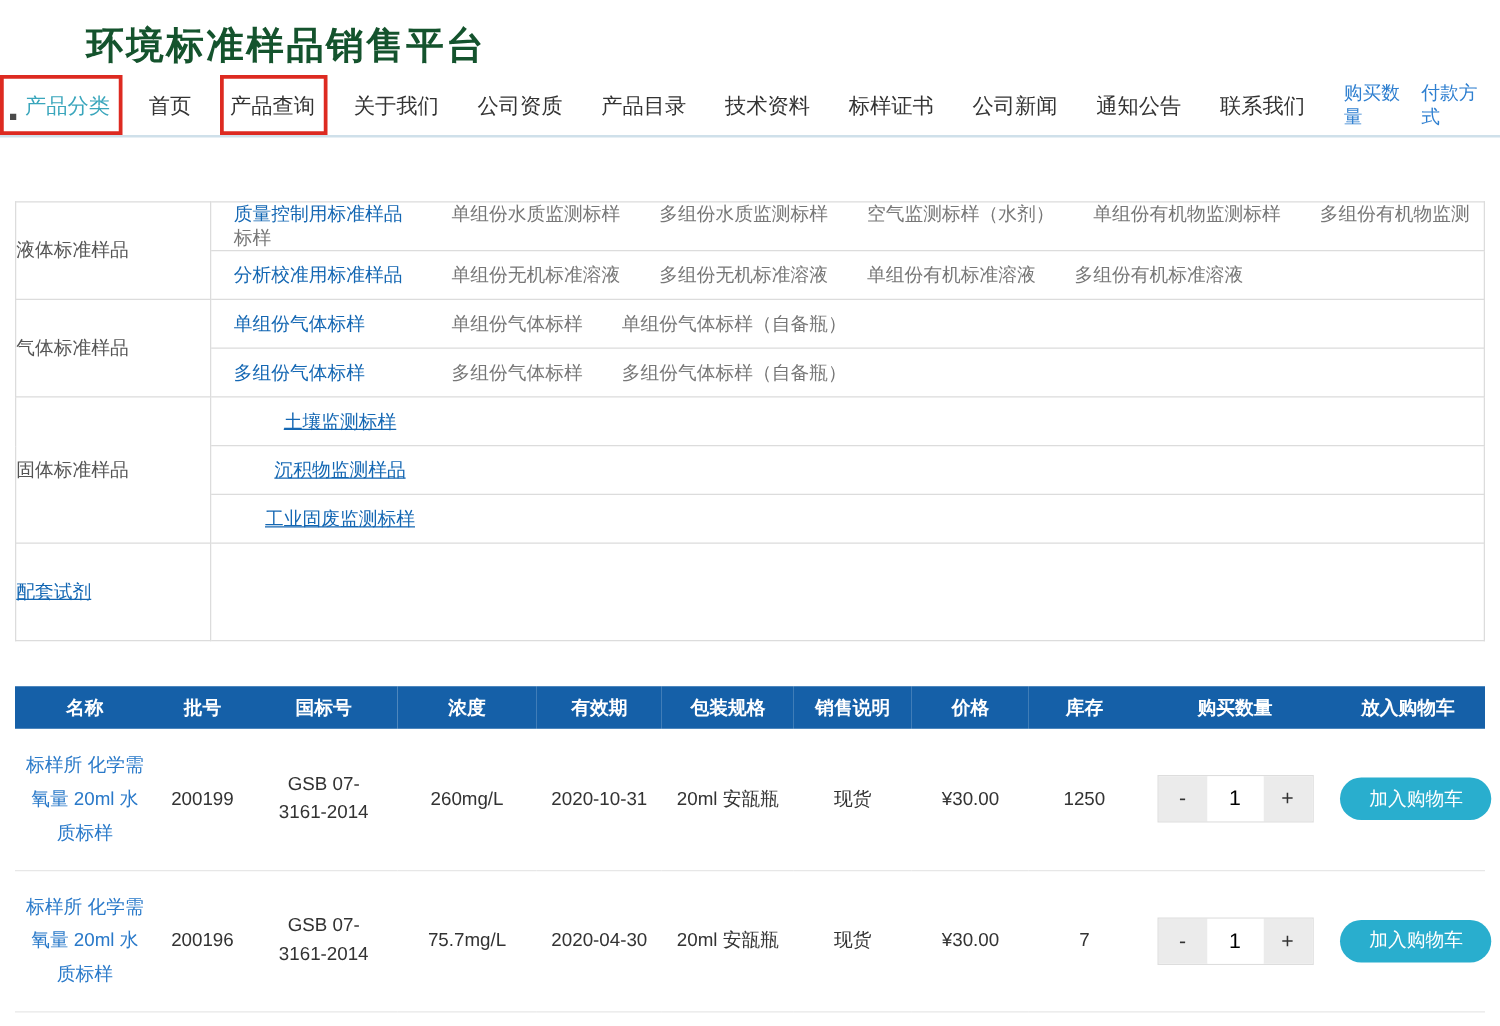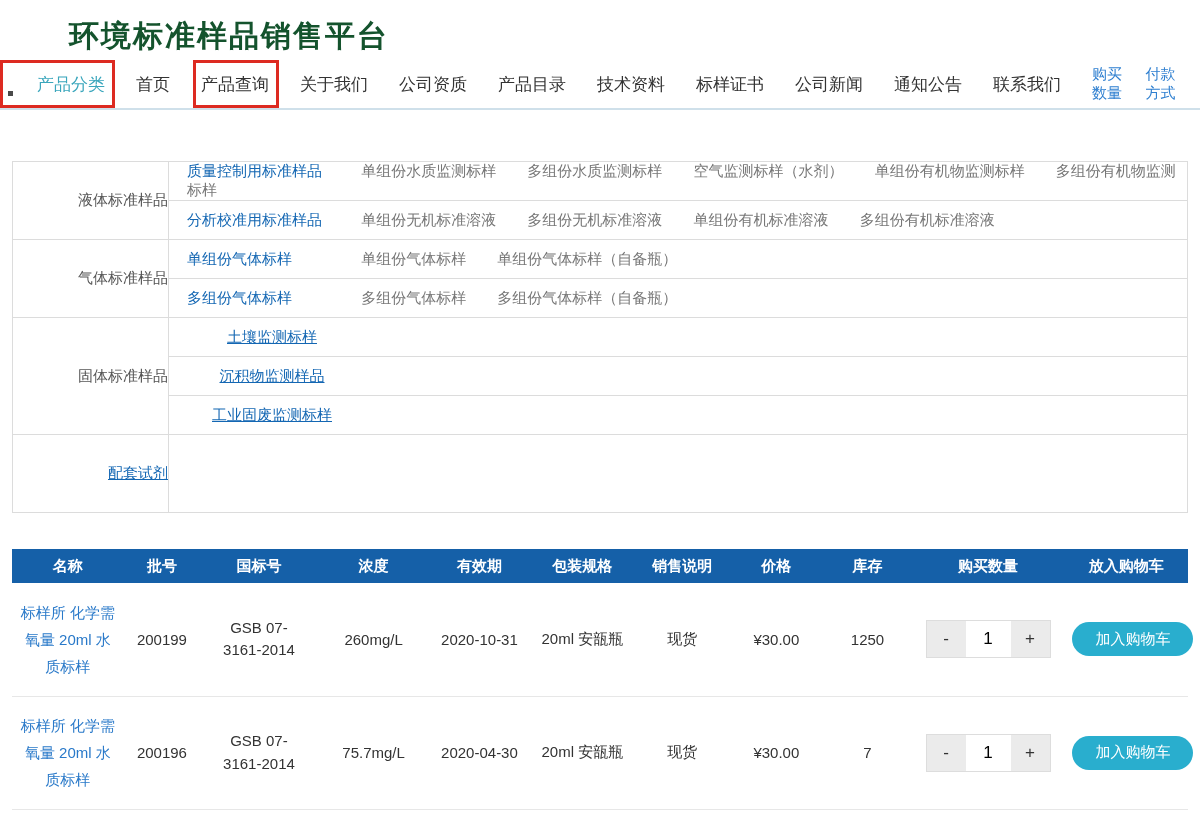--- a/index.html
+++ b/index.html
@@ -40,21 +40,20 @@
     font-size: 17px;
   }
   .nav-item {
     position: relative;
     color: #333;
     cursor: pointer;
     white-space: nowrap;
     margin-right: 31px;
     display: flex;
     align-items: flex-end;
-    gap: 17px;
   }
   .nav-item.active { color: #3aa6bc; }
   .bullet {
     width: 5px; height: 5px;
     background: #4a4a4a;
     display: inline-block;
     margin-right: 7px;
   }
   .nav-item.red-box::before {
     content: "";
@@ -74,21 +73,21 @@
 
   
   .cat-table {
     width: 1176px;
     margin: 51px 12px 0;
     border-collapse: collapse;
   }
   .cat-table td { border: 1px solid #dcdcdc; font-size: 15px; }
   .cat-label {
     width: 156px;
-    text-align: right;
+    text-align: left;
     color: #555;
     vertical-align: middle;
   }
   .cat-content {
     height: 39px;
     padding-left: 18px;
     vertical-align: middle;
   }
   .cat-link {
     display: inline-block;

